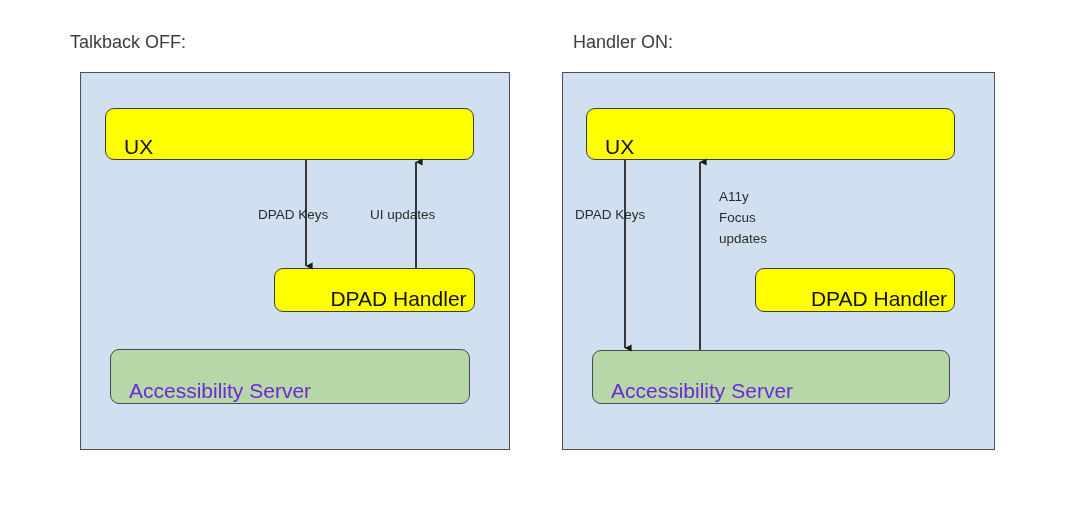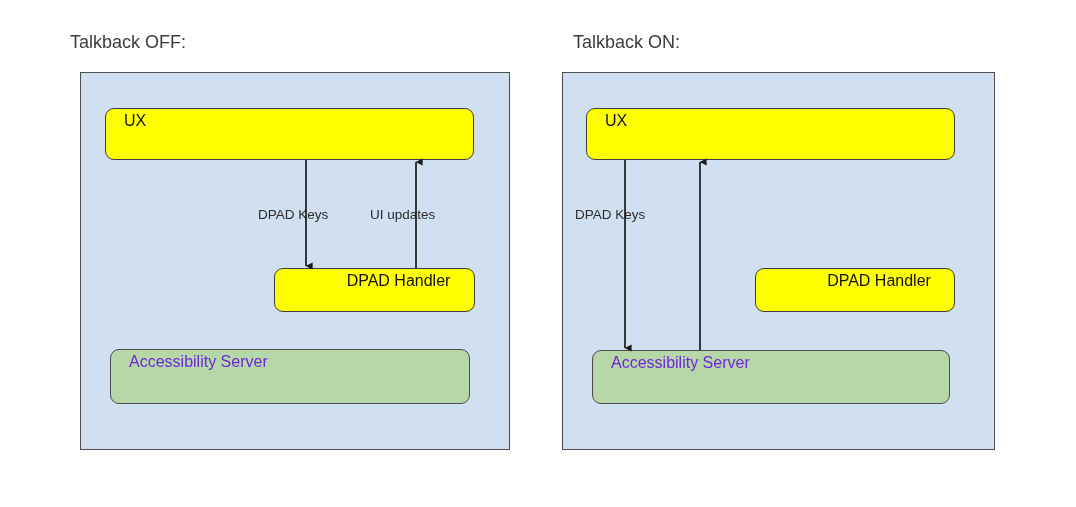--- a/index.html
+++ b/index.html
@@ -33,22 +33,22 @@
     position: absolute;
     background: #d0e0f0;
     border: 1.6px solid #4d4d4d;
     box-sizing: border-box;
   }
   .node {
     position: absolute;
     box-sizing: border-box;
     border-radius: 9px;
     display: flex;
-    align-items: flex-start;
-    font-size: 16px;
+    align-items: flex-end;
+    font-size: 21px;
     line-height: 24px;
     white-space: nowrap;
   }
   .node span {
     padding-left: 18px;
   }
   .node.centered {
     justify-content: center;
   }
   .node.centered span {
@@ -104,38 +104,41 @@
   </div>
 
   <div class="node node-server" style="left:110px; top:349px; width:360px; height:55px;">
     <span>Accessibility Server</span>
   </div>
 
   <div class="edge-label" style="left:258px; top:206px;">DPAD Keys</div>
 
   <div class="edge-label" style="left:370px; top:206px;text-align:center;">UI updates</div>
 
-  <div class="panel-title" style="left:573px; top:31px;">Talkback ON:</div>
+  <div class="panel-title" style="left:573px; top:31px;">Handler ON:</div>
 
   <div class="panel" style="left:562px; top:72px; width:433px; height:378px;"></div>
 
   <div class="node node-ux" style="left:586px; top:108px; width:369px; height:52px;">
     <span>UX</span>
   </div>
 
   <div class="node node-dpad centered" style="left:755px; top:268px; width:200px; height:44px;">
     <span>DPAD Handler</span>
   </div>
 
   <div class="node node-server" style="left:592px; top:350px; width:358px; height:54px;">
     <span>Accessibility Server</span>
   </div>
 
   <div class="edge-label" style="left:575px; top:206px;">DPAD Keys</div>
 
+  <div class="edge-label multiline" style="left:719px; top:186px;">A11y
+Focus
+updates</div>
 
   <svg class="arrows" viewBox="0 0 1076 507" xmlns="http://www.w3.org/2000/svg">
     <defs>
       <marker id="arrowdown" markerWidth="9" markerHeight="9" refX="4.5" refY="7.2" orient="auto" markerUnits="userSpaceOnUse">
         <path d="M0.9,0.6 L4.5,7.6 L8.1,0.6 Z" fill="#1a1a1a"></path>
       </marker>
       <marker id="arrowup" markerWidth="9" markerHeight="9" refX="4.5" refY="1.8" orient="auto" markerUnits="userSpaceOnUse">
         <path d="M0.9,8.4 L4.5,1.4 L8.1,8.4 Z" fill="#1a1a1a"></path>
       </marker>
     </defs>

